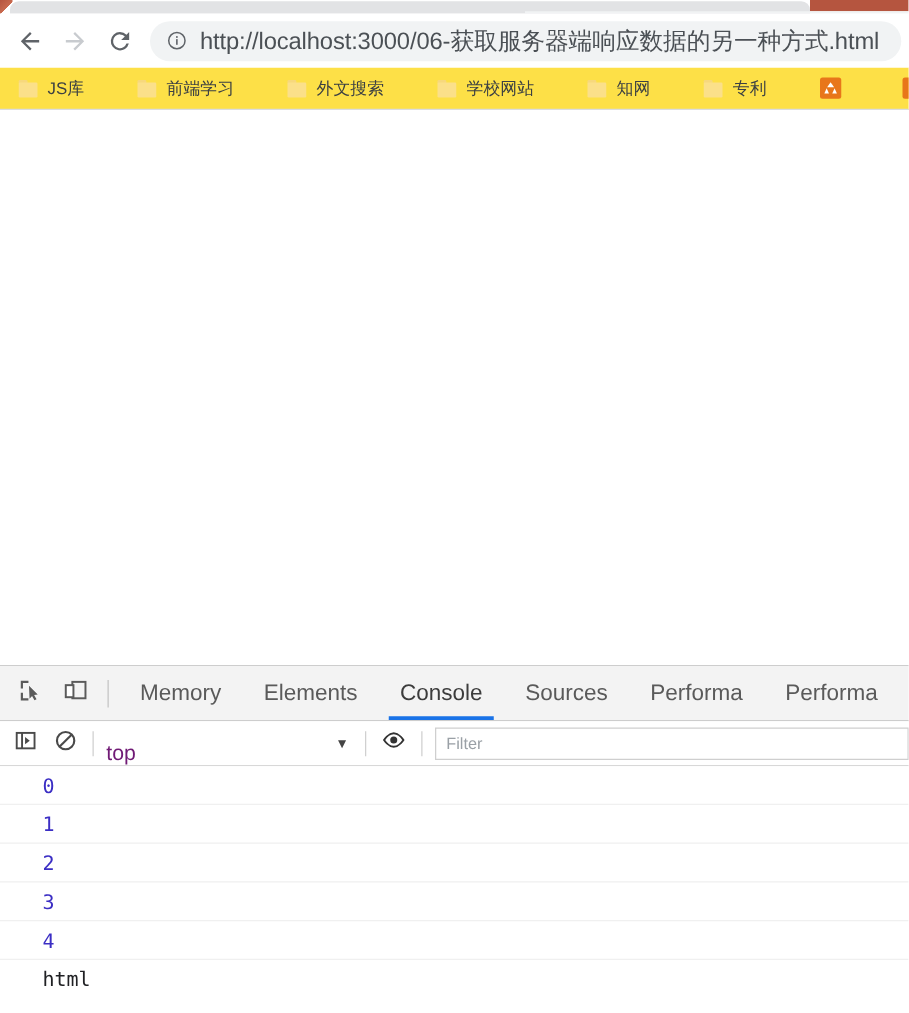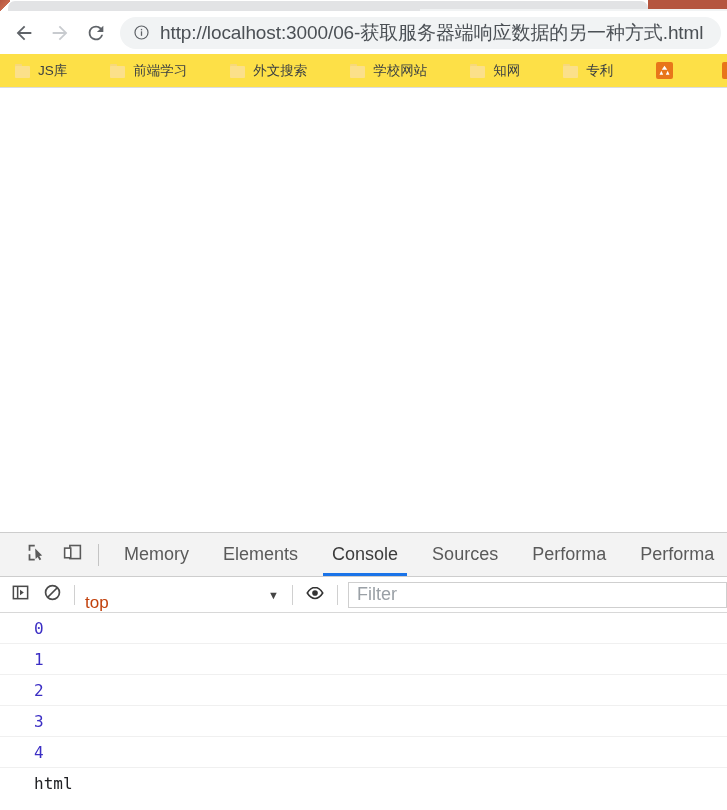--- a/index.html
+++ b/index.html
@@ -178,21 +178,21 @@
     display: flex;
     flex-direction: column;
   }
 
   .dt-tabbar {
     height: 44px;
     display: flex;
     align-items: center;
     background: #f3f3f3;
     border-bottom: 1px solid #cdcdcd;
-    padding-left: 18px;
+    padding-left: 6px;
     overflow: hidden;
     white-space: nowrap;
     flex: 0 0 auto;
   }
   .dt-icon-btn {
     width: 36px; height: 36px;
     display: flex; align-items: center; justify-content: center;
     flex: 0 0 auto;
   }
   .dt-sep {
@@ -245,36 +245,36 @@
     display: flex;
     align-items: center;
     justify-content: space-between;
     width: 205px;
     height: 26px;
     padding: 0 7px 0 4px;
     flex: 0 0 auto;
   }
   .ctx-label {
     font-size: 17px;
-    color: #c2410c;
+    color: #701a75;
     font-family: "Liberation Sans", sans-serif;
     margin-top: 16px;
   }
   .ctx-caret {
     font-size: 11px;
     color: #444444;
   }
   .filter-input {
     flex: 1 1 auto;
     height: 26px;
     margin-left: 4px;
     margin-right: 0;
     border: 1px solid #cfcfcf;
     background: #ffffff;
-    font-size: 18px;
+    font-size: 13px;
     color: #5f6368;
     font-family: "Liberation Sans", sans-serif;
     padding: 0 8px;
     outline: none;
     min-width: 0;
   }
   .filter-input::placeholder { color: #9aa0a6; opacity: 1; }
 
   .console-output {
     flex: 1 1 auto;

